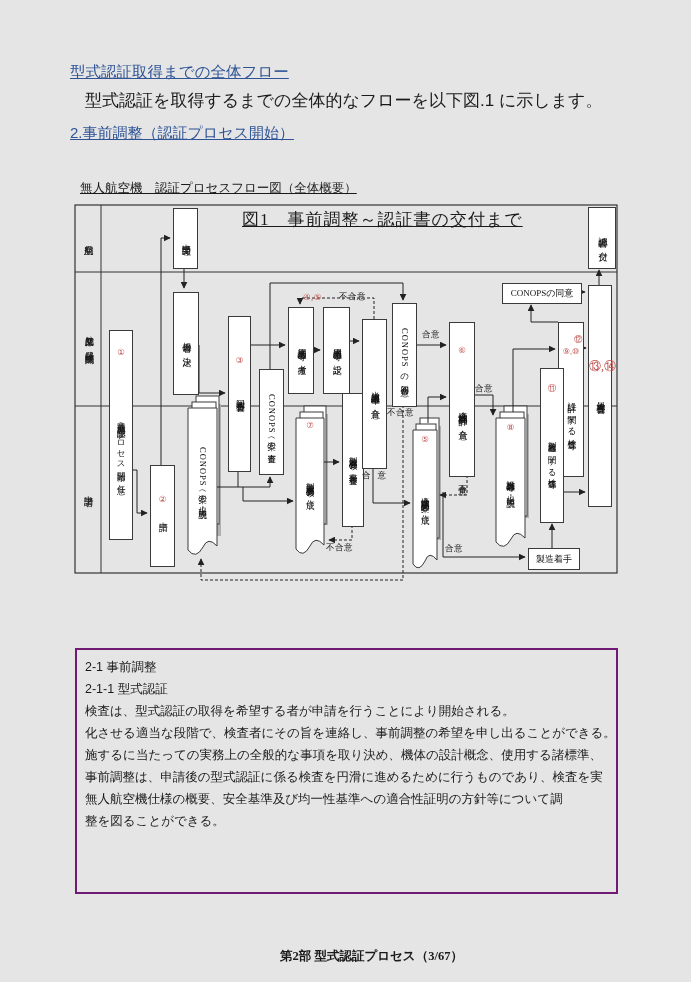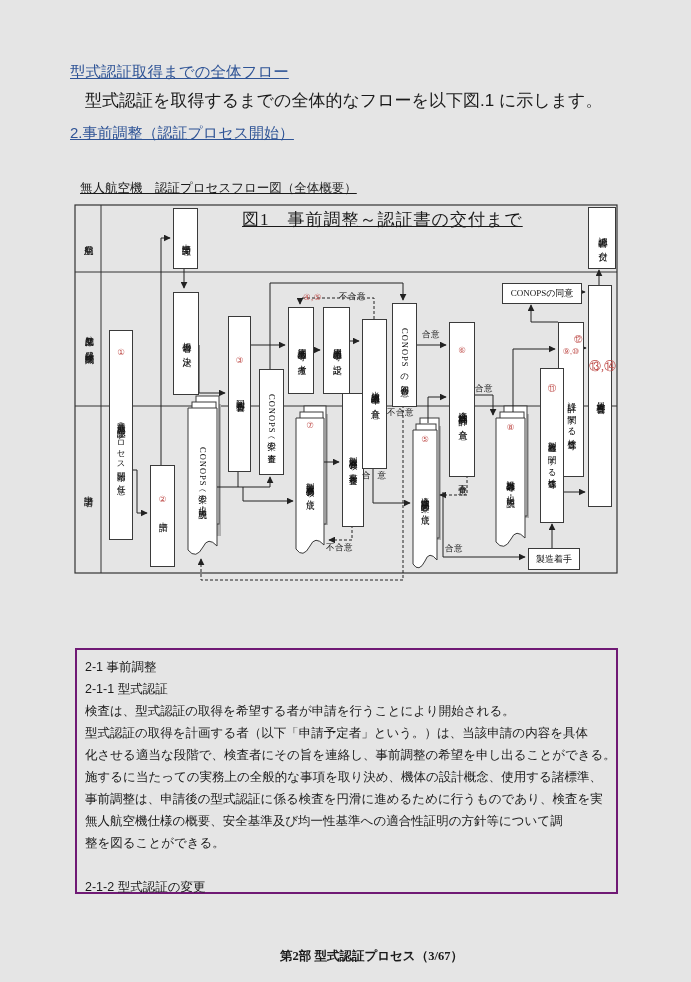--- a/index.html
+++ b/index.html
@@ -235,25 +235,23 @@
   <div class="lbl" style="left:362px; top:470px; letter-spacing:7px;">合意</div>
   <div class="lbl vert" style="left:457px; top:478px;">不合意</div>
   <div class="lbl" style="left:445px; top:543px;">合意</div>
   <div class="lbl" style="left:326px; top:542px;">不合意</div>
   <div class="lbl red" style="left:574px; top:334px;">⑫</div>
 
   <div class="textbox" style="left:75px; top:648px; width:543px; height:246px; padding:6px 0 0 8px; box-sizing:border-box;">
     <div class="bline">2-1 事前調整</div>
     <div class="bline">2-1-1 型式認証</div>
     <div class="bline">検査は、型式認証の取得を希望する者が申請を行うことにより開始される。</div>
-    <div class="bline">型式認証の取得を計画する者（以下「申請予定者」という。）は、当該申請の内容を具体</div>
     <div class="bline">化させる適当な段階で、検査者にその旨を連絡し、事前調整の希望を申し出ることができる。</div>
     <div class="bline">施するに当たっての実務上の全般的な事項を取り決め、機体の設計概念、使用する諸標準、</div>
     <div class="bline">事前調整は、申請後の型式認証に係る検査を円滑に進めるために行うものであり、検査を実</div>
     <div class="bline">無人航空機仕様の概要、安全基準及び均一性基準への適合性証明の方針等について調</div>
     <div class="bline">整を図ることができる。</div>
     <div class="bline"></div>
-    <div class="bline">2-1-2 型式認証の変更</div>
   </div>
 
   <div class="footer" style="top:948px;padding-left:26px;">第2部 型式認証プロセス（3/67）</div>
 
 </div>
 
 </body></html>

